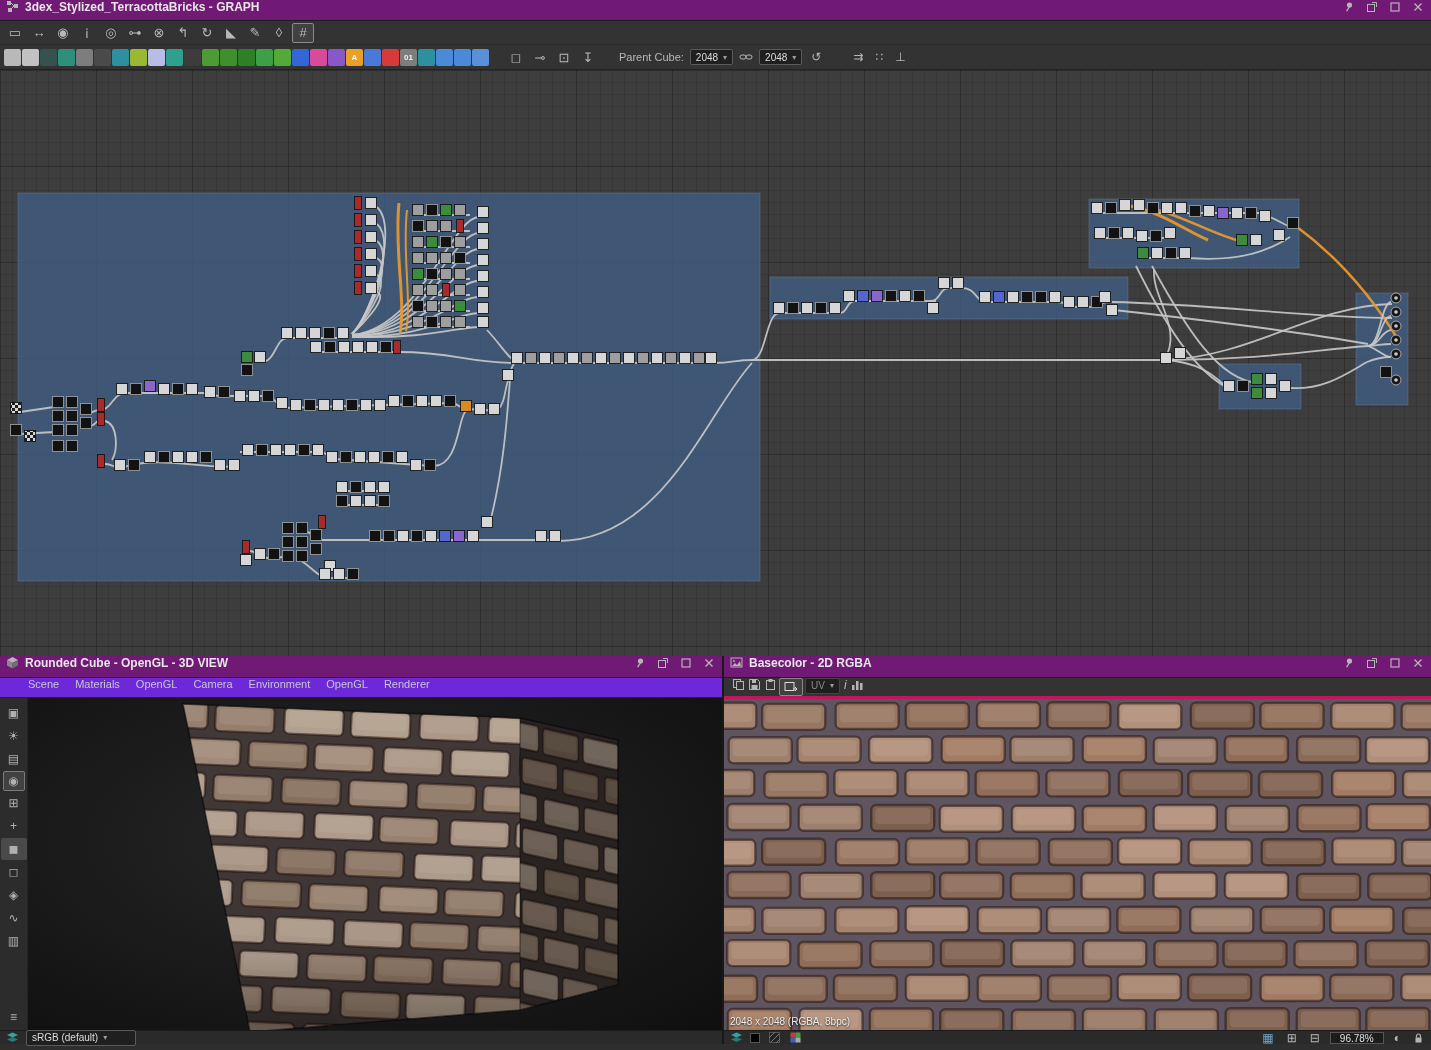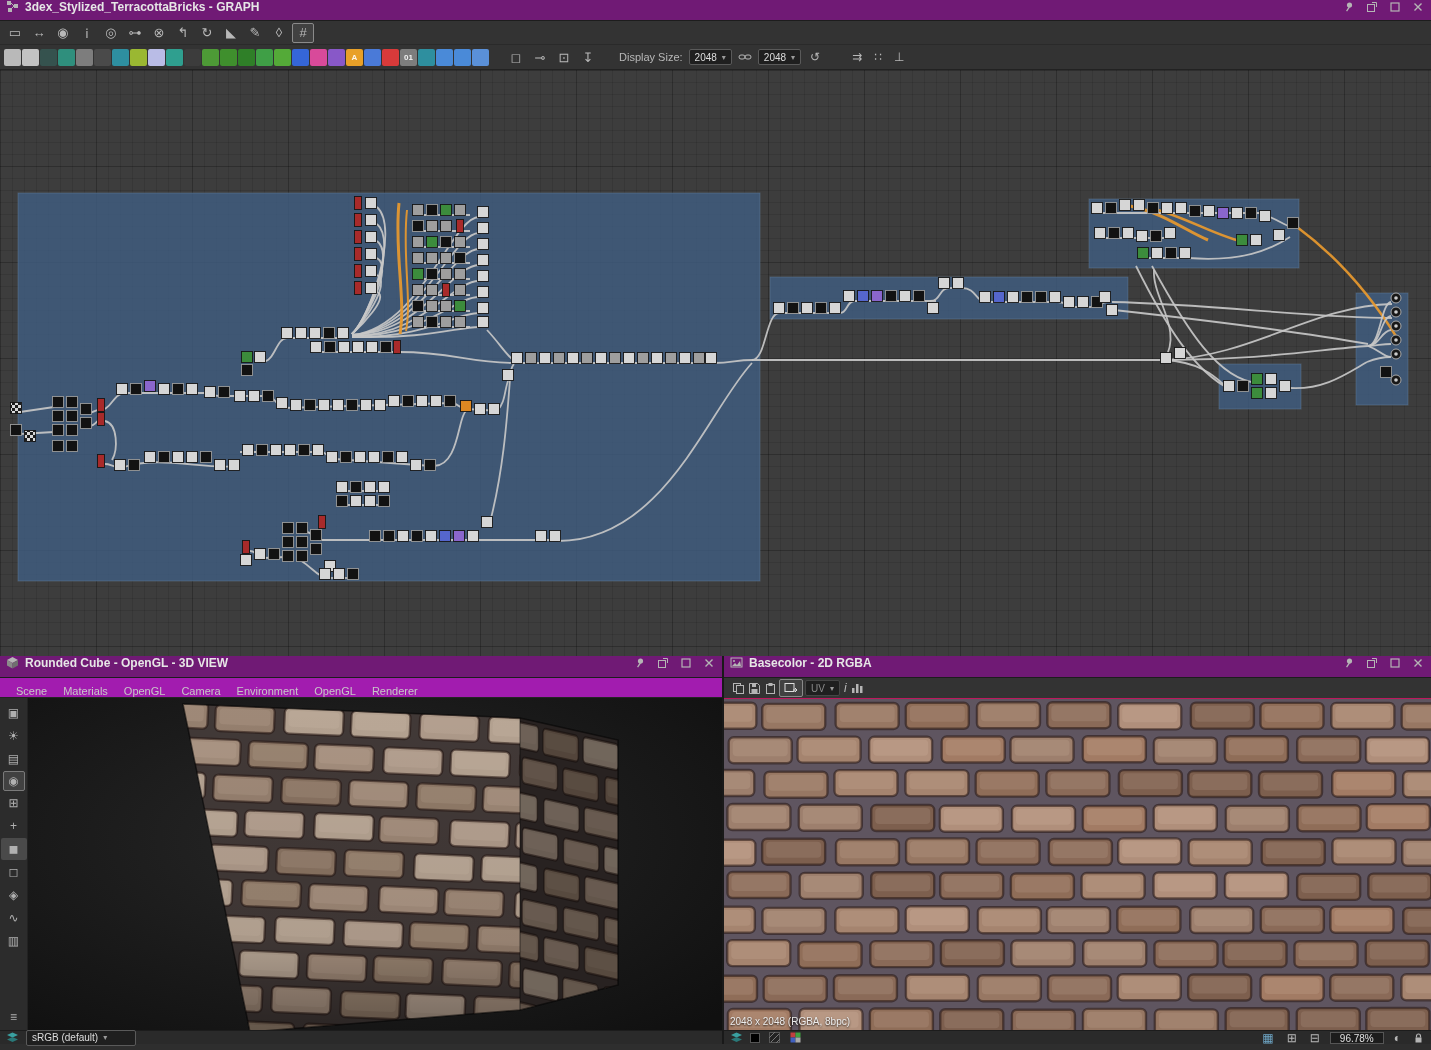--- a/index.html
+++ b/index.html
@@ -38,30 +38,30 @@
       linear-gradient(90deg,rgba(0,0,0,.16) 1px,transparent 1px);
     background-size:12px 12px,12px 12px,96px 96px,96px 96px}
   .gcanvas svg{display:block}
 
   
   .bottom{position:absolute;left:0;top:656px;width:1431px;height:388px;display:flex}
   .panel{display:flex;flex-direction:column;background:#2e2e2e}
   .view3d{width:722px}
   .vdiv{width:2px;background:#191919}
   .view2d{width:707px}
-  .menubar{height:20px;background:#a21caf;display:flex;align-items:flex-end;padding:0 8px;border-bottom:1px solid #242424}
+  .menubar{height:20px;background:#6d28d9;display:flex;align-items:flex-start;padding:0 20px;border-bottom:1px solid #242424}
   .menu-item{font-size:11px;color:#c8c8c8;padding:0 8px}
   .v3body{flex:1;display:flex;min-height:0}
   .strip{width:28px;background:#2c2c2c;display:flex;flex-direction:column;align-items:center;padding:4px 0 2px 0;gap:1px;border-right:1px solid #222}
   .sicon{width:26px;height:22px;display:flex;align-items:center;justify-content:center;color:#b0b0b0;font-size:12px;border-radius:2px}
   .sicon.boxed{border:1px solid #7a7a7a;background:#414141;width:22px;height:20px}
   .sicon.on{background:#4a4a4a}
   .vp3{position:relative;flex:1;background:#141414;overflow:hidden}
   .bottombar{height:14px;background:#2a2a2a;display:flex;align-items:center;padding:0 6px;gap:7px;border-top:1px solid #1c1c1c;font-size:10px}
-  .toolbar2d{height:22px;background:#333;display:flex;align-items:center;gap:2px;padding:0 7px;border-bottom:1px solid #be185d}
+  .toolbar2d{height:22px;background:#333;display:flex;align-items:flex-start;gap:2px;padding:0 7px;border-bottom:3px solid #be185d}
   .exportbox{border:1px solid #8a8a8a;background:#414141;border-radius:2px;width:24px;height:18px;display:flex;align-items:center;justify-content:center}
   .vp2{position:relative;height:336px;background:#252525;overflow:hidden}
   .resinfo{position:absolute;left:6px;bottom:3px;font-size:10px;color:#ececec;text-shadow:0 1px 2px rgba(0,0,0,.85)}
   .zoombox{background:#1c1c1c;border:1px solid #555;padding:0 9px;height:12px;line-height:11px;font-size:10px;color:#e0e0e0}
   .swatch{width:10px;height:10px;border:1px solid #555;background:#000}
   .spacer{flex:1}
   .iinfo{font-size:12px;font-style:italic;color:#b8b8b8;padding:0 2px}
 </style>
 </head>
 <body>
@@ -151,21 +151,21 @@
           <span class="nico" style="background: rgb(74, 138, 216);"></span>
           <span class="nico" style="background: rgb(90, 144, 216);"></span>
         </div>
       <div class="xicons" id="extraIcons">
           <span class="tool">◻</span>
           <span class="tool">⊸</span>
           <span class="tool">⊡</span>
           <span class="tool">↧</span>
         </div>
       <div class="t2right">
-        <span class="lbl">Display Size:</span>
+        <span class="lbl">Parent Cube:</span>
         <span class="combo">
             <span>2048</span>
             <span class="caret">▾</span>
           </span>
         <span class="wbtn">
             <svg width="14" height="12" viewBox="0 0 14 12">
               <rect x="1" y="4" width="6" height="4" rx="2" fill="none" stroke="#b5b5b5"></rect>
               <rect x="7" y="4" width="6" height="4" rx="2" fill="none" stroke="#b5b5b5"></rect>
             </svg>
           </span>

